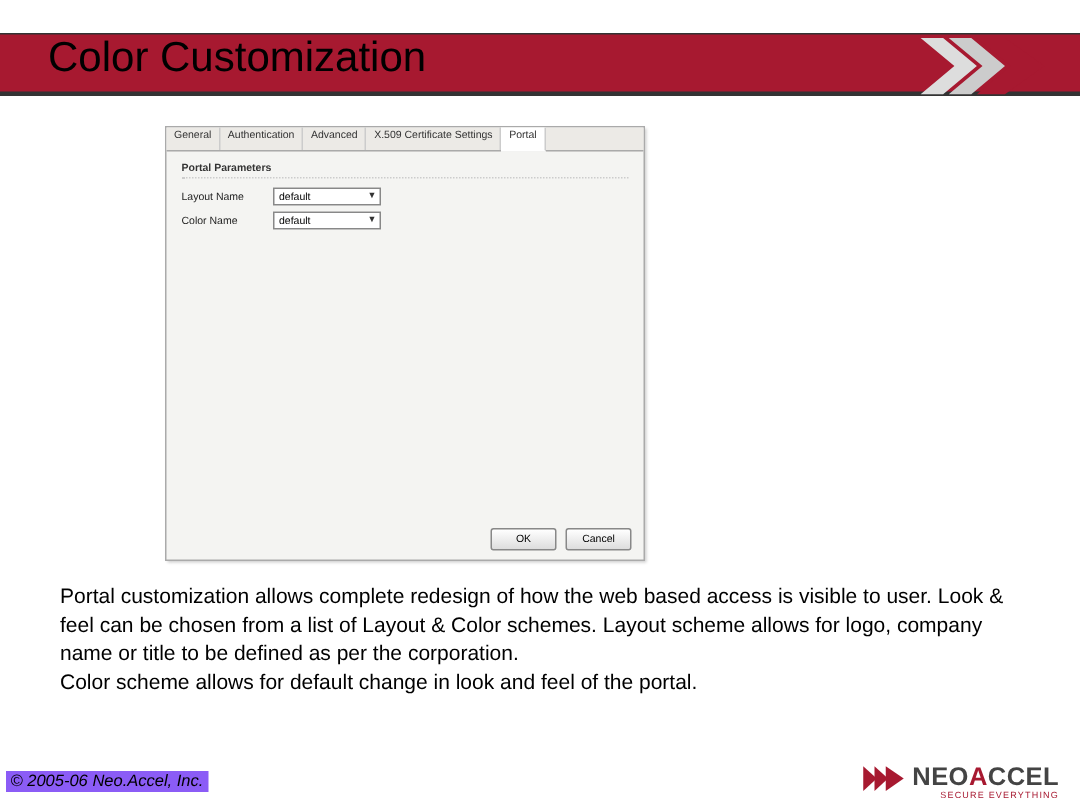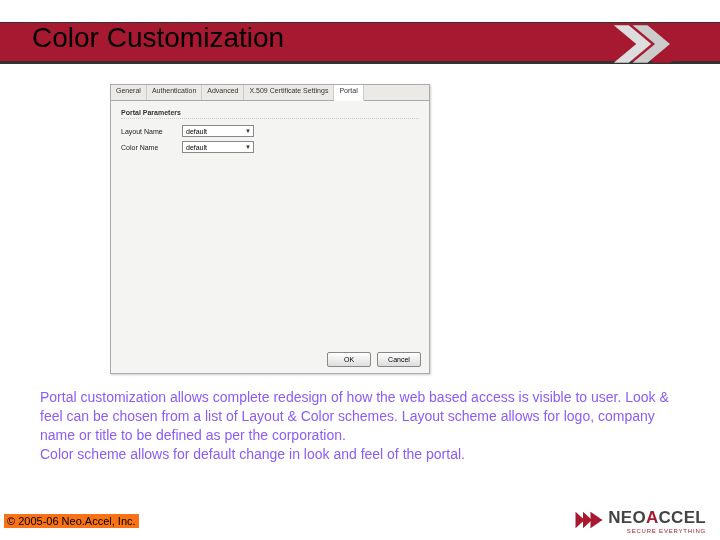--- a/index.html
+++ b/index.html
@@ -15,23 +15,23 @@
   .tab { padding: 2px 5px; border-right: 1px solid #ccc; color: #333; cursor: pointer; }
   .tab.active { background: #fff; border-bottom: 1px solid #fff; margin-bottom: -1px; }
   .panel { padding: 8px 10px; }
   .fieldset-label { font-size: 7px; font-weight: bold; color: #333; margin-bottom: 6px; border-bottom: 1px dotted #ccc; padding-bottom: 2px; }
   .form-row { display: flex; align-items: center; gap: 6px; margin: 4px 0; }
   .form-label { font-size: 7px; color: #222; width: 55px; }
   .select { width: 72px; height: 12px; border: 1px solid #888; background: #fff; font-size: 7px; display: flex; align-items: center; justify-content: space-between; padding: 0 2px 0 3px; }
   .caret { font-size: 6px; color: #333; }
   .buttons { position: absolute; bottom: 6px; right: 8px; display: flex; gap: 6px; }
   .btn { width: 44px; height: 15px; background: linear-gradient(#fff,#ddd); border: 1px solid #888; border-radius: 2px; font-size: 7px; display: flex; align-items: center; justify-content: center; cursor: pointer; }
-  .description { padding: 14px 40px 0 40px; font-size: 14px; line-height: 1.35; color: #8b5cf6; }
+  .description { padding: 14px 40px 0 40px; font-size: 14px; line-height: 1.35; color: #000000; }
   .footer { position: absolute; bottom: 6px; left: 4px; right: 14px; display: flex; align-items: center; justify-content: space-between; font-size: 11px; }
-  .copyright { background: #f97316; padding: 1px 3px; }
+  .copyright { background: #8b5cf6; padding: 1px 3px; font-style: italic; }
   .logo { display: flex; align-items: center; gap: 4px; }
   .logo-mark svg { width: 30px; height: 24px; }
   .logo-text { font-size: 17px; font-weight: bold; color: #444; letter-spacing: .3px; }
   .logo-text .accent { color: #a71930; }
   .logo-tag { font-size: 6px; color: #a71930; letter-spacing: .8px; display: block; text-align: right; }
 </style>
 </head>
 <body>
 
 <div class="header">

